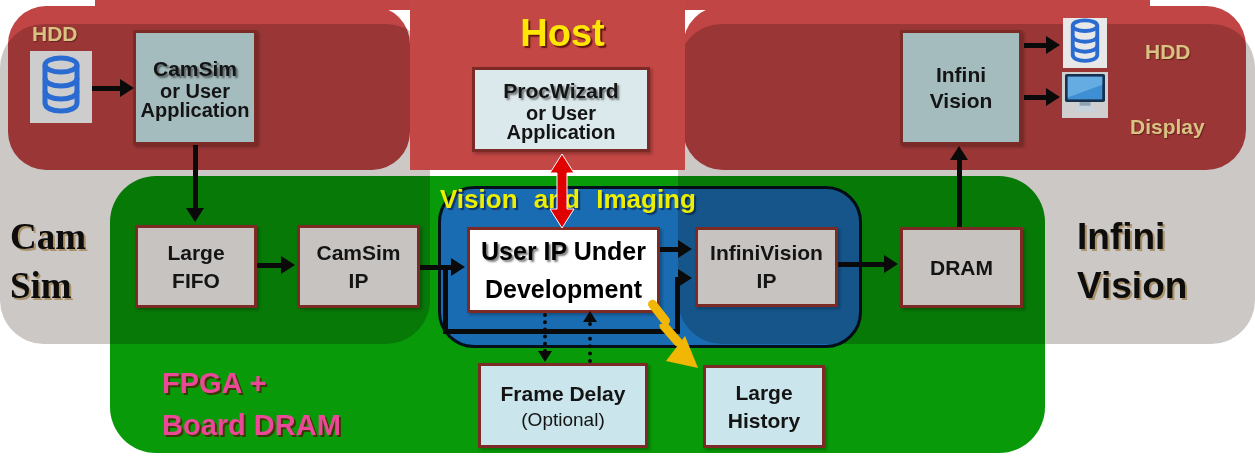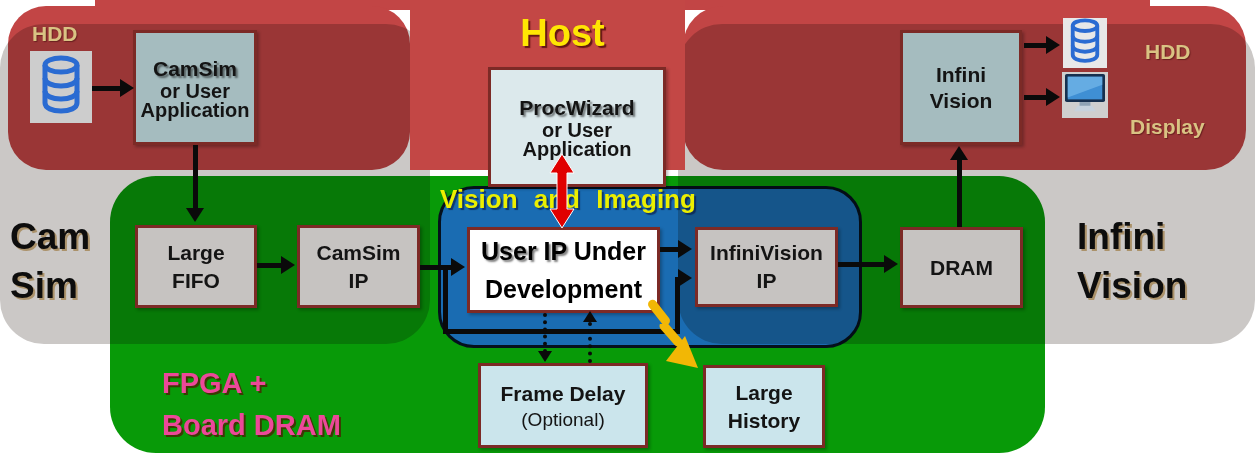--- a/index.html
+++ b/index.html
@@ -34,21 +34,21 @@
   .t-box{font-size:21px;line-height:28px;}
   .t-uip{font-size:25px;line-height:38px;color:#000;}
   .t-opt{font-size:19px;line-height:24px;font-weight:normal;}
   .shadowed{text-shadow:2px 2px 2px rgba(0,0,0,0.5);}
 
   
   .host-title{left:460px;top:12px;width:205px;text-align:center;font-size:38px;font-weight:bold;
               color:#FFE603;text-shadow:2px 2px 1px rgba(95,20,18,0.95);}
   .region-big{font-size:37px;font-weight:bold;line-height:49px;color:#0D0D0D;
               text-shadow:2px 2px 0 rgba(150,110,45,0.6);}
-  .camsim-label{left:10px;top:212px;}
+  .camsim-label{left:10px;top:212px;font-family:Liberation Serif, serif;}
   .infini-label{left:1077px;top:212px;}
   .fpga-label{left:162px;top:362px;font-size:29px;font-weight:bold;line-height:42px;
               color:#ec4899;text-shadow:2px 2px 0 rgba(90,5,3,0.65);}
   .vision-title{left:440px;top:184px;width:330px;font-size:26px;font-weight:bold;
                 color:#ECEF00;word-spacing:9px;text-shadow:2px 2px 1px rgba(8,18,60,0.6);}
   .tan-label{color:#D9C383;font-weight:bold;font-size:21px;text-shadow:1px 1px 1px rgba(60,10,10,0.5);}
   .openvino{color:#F4E960;font-weight:bold;font-size:22px;text-shadow:1px 1px 1px rgba(60,10,10,0.6);}
 
   
   .icon-panel{position:absolute;background:#D9D9D9;display:flex;align-items:center;justify-content:center;}
@@ -106,21 +106,21 @@
       </svg>
     </span>
   </div>
 
   <div class="node teal-fill" style="left:133px;top:30px;width:124px;height:115px;">
     <div class="t-lg shadowed">CamSim</div>
     <div class="t-sm">or User</div>
     <div class="t-sm">Application</div>
   </div>
 
-  <div class="node pale-fill" style="left:472px;top:67px;width:178px;height:120px;margin-left:16px;">
+  <div class="node pale-fill" style="left:472px;top:67px;width:178px;height:85px;">
     <div class="t-lg shadowed">ProcWizard</div>
     <div class="t-sm">or User</div>
     <div class="t-sm">Application</div>
   </div>
 
   <div class="node teal-fill" style="left:900px;top:30px;width:122px;height:115px;">
     <div class="t-lg">Infini</div>
     <div class="t-lg">Vision</div>
   </div>
 

